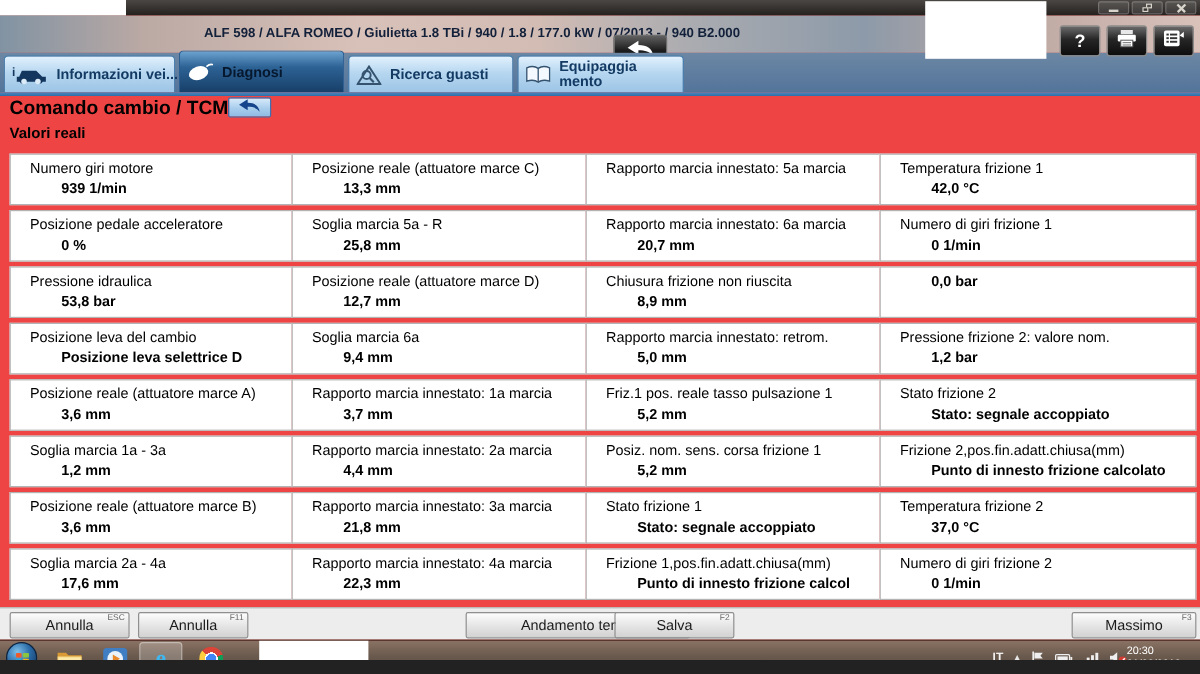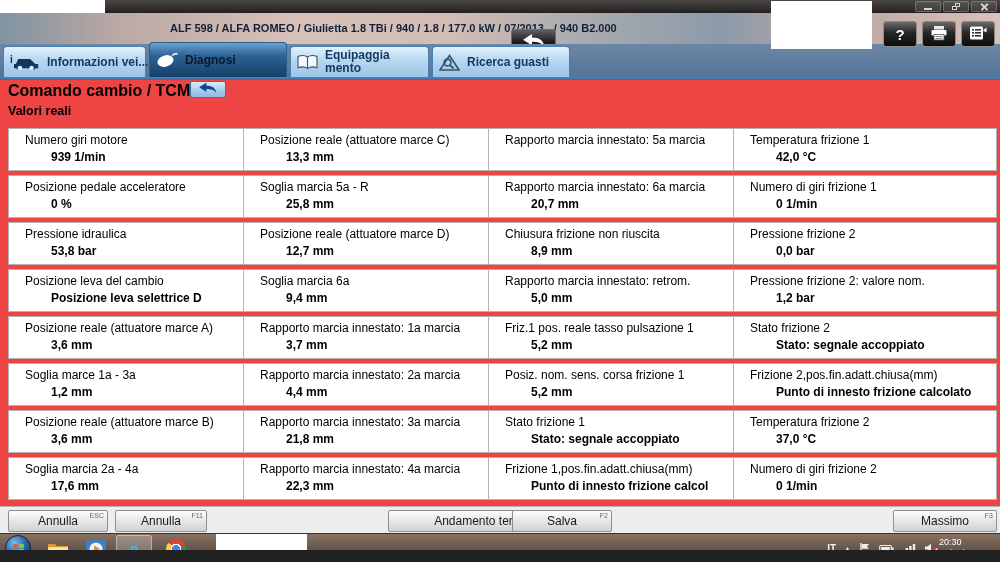--- a/index.html
+++ b/index.html
@@ -182,38 +182,38 @@
     </div>
     <div class="tab t2 active">
       <span class="ticon">
         <svg width="22" height="16" viewBox="0 0 22 16">
             <ellipse cx="9.5" cy="9" rx="8.2" ry="5.6" fill="#fff" transform="rotate(-18 9.5 9)"></ellipse>
             <path d="M16 3.5 q3 -2.5 5.5 -1.5" stroke="#fff" stroke-width="1.4" fill="none"></path>
           </svg>
       </span>
       <span class="tlabel">Diagnosi</span>
     </div>
-    <div class="tab t4">
-      <span class="ticon">
-        <svg width="21" height="16" viewBox="0 0 21 16">
-            <path d="M1 2.5 C4.5 1 8 1.2 10.5 3 C13 1.2 16.5 1 20 2.5 V13.7 C16.5 12.5 13 12.7 10.5 14.4 C8 12.7 4.5 12.5 1 13.7 Z" fill="#f4f9ff" stroke="#35536f" stroke-width="1.1"></path>
-            <path d="M10.5 3 V14.2" stroke="#35536f" stroke-width="1.1"></path>
-          </svg>
-      </span>
-      <span class="tlabel">Equipaggia mento</span>
-    </div>
     <div class="tab t3">
       <span class="ticon">
         <svg width="21" height="17" viewBox="0 0 21 17">
             <path d="M10.5 1.5 L20 16 H1 Z" fill="none" stroke="#35536f" stroke-width="1.6"></path>
             <circle cx="8.5" cy="8.5" r="3.4" fill="none" stroke="#35536f" stroke-width="1.6"></circle>
             <path d="M11 11 L14.5 14.5" stroke="#35536f" stroke-width="1.8"></path>
           </svg>
       </span>
       <span class="tlabel">Ricerca guasti</span>
+    </div>
+    <div class="tab t4">
+      <span class="ticon">
+        <svg width="21" height="16" viewBox="0 0 21 16">
+            <path d="M1 2.5 C4.5 1 8 1.2 10.5 3 C13 1.2 16.5 1 20 2.5 V13.7 C16.5 12.5 13 12.7 10.5 14.4 C8 12.7 4.5 12.5 1 13.7 Z" fill="#f4f9ff" stroke="#35536f" stroke-width="1.1"></path>
+            <path d="M10.5 3 V14.2" stroke="#35536f" stroke-width="1.1"></path>
+          </svg>
+      </span>
+      <span class="tlabel">Equipaggia mento</span>
     </div>
   </div>
   <div class="tabline"></div>
 
   <div class="ptitle">Comando cambio / TCM 1</div>
   <button class="pback">
     <span>
       <svg width="22" height="12" viewBox="0 0 26 15">
           <path d="M11 1 v3.6 c7.5 0 11.5 3 12.5 9.4 -3 -4.2 -7 -5.2 -12.5 -5.2 V12.4 L2 6.7 Z" fill="#16448c"></path>
         </svg>
@@ -237,21 +237,21 @@
         </div>
         <div class="vcell">
           <div class="vlabel">Posizione leva del cambio</div>
           <div class="vvalue">Posizione leva selettrice D</div>
         </div>
         <div class="vcell">
           <div class="vlabel">Posizione reale (attuatore marce A)</div>
           <div class="vvalue">3,6 mm</div>
         </div>
         <div class="vcell">
-          <div class="vlabel">Soglia marce 1a - 3a</div>
+          <div class="vlabel">Soglia marcia 1a - 3a</div>
           <div class="vvalue">1,2 mm</div>
         </div>
         <div class="vcell">
           <div class="vlabel">Posizione reale (attuatore marce B)</div>
           <div class="vvalue">3,6 mm</div>
         </div>
         <div class="vcell">
           <div class="vlabel">Soglia marcia 2a - 4a</div>
           <div class="vvalue">17,6 mm</div>
         </div>
@@ -326,21 +326,20 @@
       <div class="vcol">
         <div class="vcell">
           <div class="vlabel">Temperatura frizione 1</div>
           <div class="vvalue">42,0 °C</div>
         </div>
         <div class="vcell">
           <div class="vlabel">Numero di giri frizione 1</div>
           <div class="vvalue">0 1/min</div>
         </div>
         <div class="vcell">
-          <div class="vlabel">Pressione frizione 2</div>
           <div class="vvalue">0,0 bar</div>
         </div>
         <div class="vcell">
           <div class="vlabel">Pressione frizione 2: valore nom.</div>
           <div class="vvalue">1,2 bar</div>
         </div>
         <div class="vcell">
           <div class="vlabel">Stato frizione 2</div>
           <div class="vvalue">Stato: segnale accoppiato</div>
         </div>

